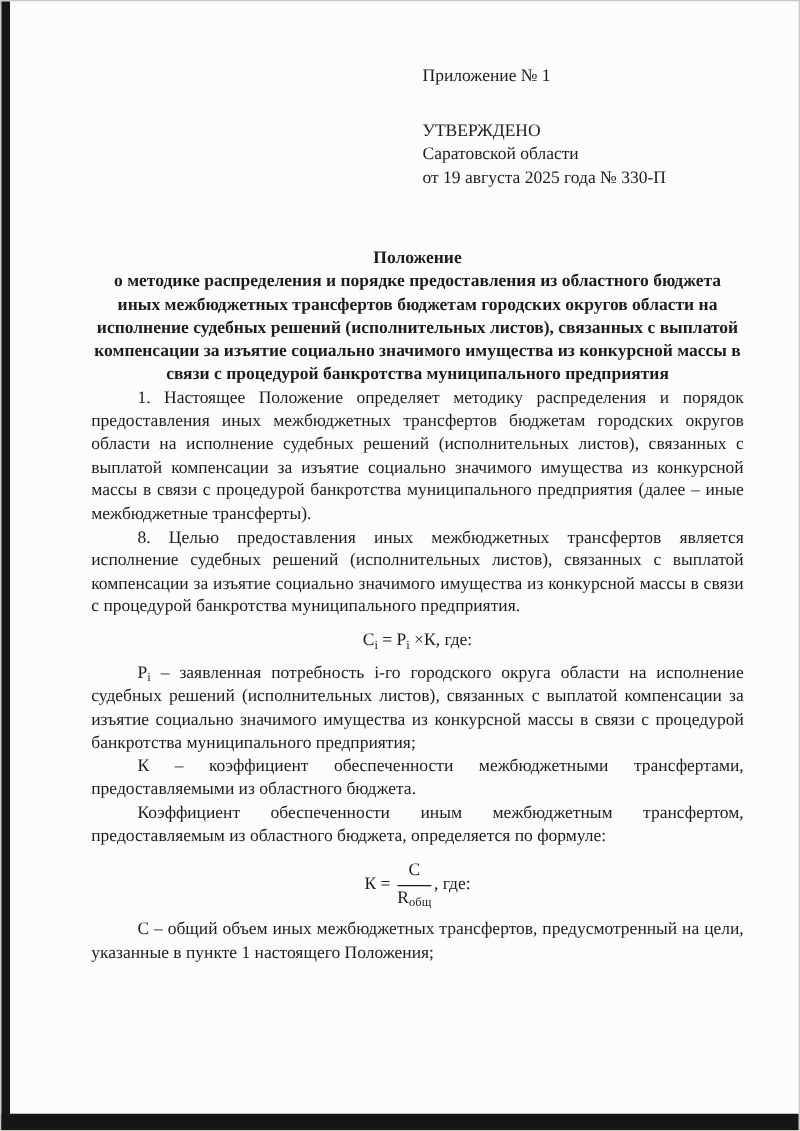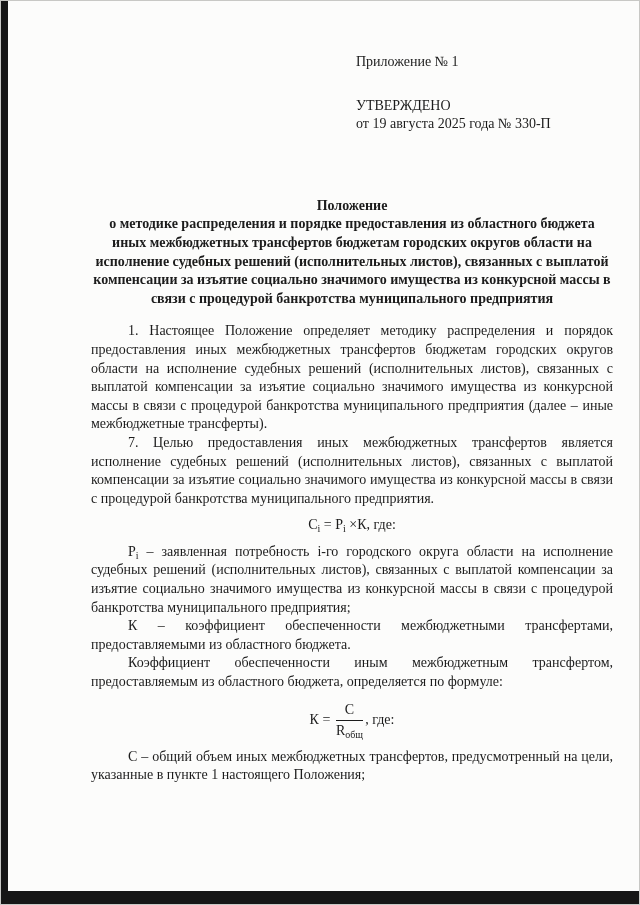--- a/index.html
+++ b/index.html
@@ -22,34 +22,34 @@
     width: 7px; height: 100%;
     background: #161616;
   }
   .scan-edge-bottom {
     position: absolute; left: 0; bottom: 0;
     width: 100%; height: 13px;
     background: #161616;
   }
   .content {
     position: absolute;
-    left: 90px; top: 52px;
+    left: 72px; top: 52px;
     width: 522px;
     font-size: 14px;
     line-height: 18.6px;
   }
   .right-block { margin-left: 265px; }
   .appendix { margin-bottom: 25px; }
   .approval div { white-space: nowrap; }
   .title {
-    margin-top: 63px;
+    margin-top: 46px;
     text-align: center;
     font-weight: bold;
   }
-  .body { margin-top: 14px; }
+  .body { }
   .body p {
     margin: 0;
     text-align: justify;
     text-indent: 37px;
   }
   p.formula-line {
     text-align: center;
     text-indent: 0;
     margin: 8px 0;
   }
@@ -79,34 +79,35 @@
 <body>
 
 <div class="page">
 
   <div class="content">
 
     <div class="right-block">
       <div class="appendix">Приложение № 1</div>
       <div class="approval">
         <div>УТВЕРЖДЕНО</div>
+        <div>Саратовской области</div>
         <div>от 19 августа 2025 года № 330-П</div>
       </div>
     </div>
 
     <div class="title">
       <div>Положение</div>
       <div>о методике распределения и порядке предоставления из областного бюджета иных межбюджетных трансфертов бюджетам городских округов области на исполнение судебных решений (исполнительных листов), связанных с выплатой компенсации за изъятие социально значимого имущества из конкурсной массы в связи с процедурой банкротства муниципального предприятия</div>
     </div>
 
     <div class="body">
 
       <p>1. Настоящее Положение определяет методику распределения и порядок предоставления иных межбюджетных трансфертов бюджетам городских округов области на исполнение судебных решений (исполнительных листов), связанных с выплатой компенсации за изъятие социально значимого имущества из конкурсной массы в связи с процедурой банкротства муниципального предприятия (далее – иные межбюджетные трансферты).</p>
 
-      <p>7. Целью предоставления иных межбюджетных трансфертов является исполнение судебных решений (исполнительных листов), связанных с выплатой компенсации за изъятие социально значимого имущества из конкурсной массы в связи с процедурой банкротства муниципального предприятия.</p>
+      <p>8. Целью предоставления иных межбюджетных трансфертов является исполнение судебных решений (исполнительных листов), связанных с выплатой компенсации за изъятие социально значимого имущества из конкурсной массы в связи с процедурой банкротства муниципального предприятия.</p>
 
 
       <p class="formula-line"><span>С</span><sub>i</sub><span> = Р</span><sub>i</sub><span> ×К, где:</span></p>
 
       <p><span>Р</span><sub>i</sub><span> – заявленная потребность i-го городского округа области на исполнение судебных решений (исполнительных листов), связанных с выплатой компенсации за изъятие социально значимого имущества из конкурсной массы в связи с процедурой банкротства муниципального предприятия;</span></p>
 
       <p>К – коэффициент обеспеченности межбюджетными трансфертами, предоставляемыми из областного бюджета.</p>
 
       <p>Коэффициент обеспеченности иным межбюджетным трансфертом, предоставляемым из областного бюджета, определяется по формуле:</p>
 

